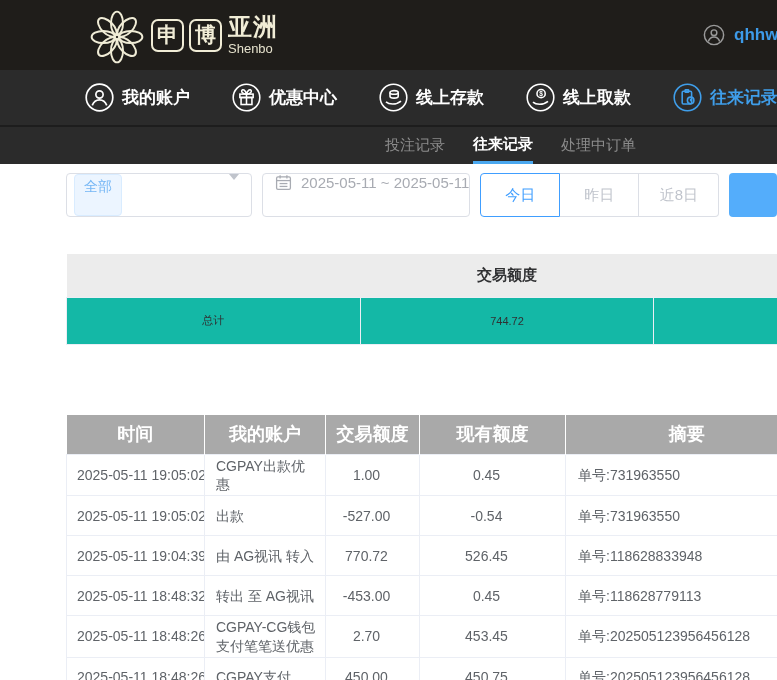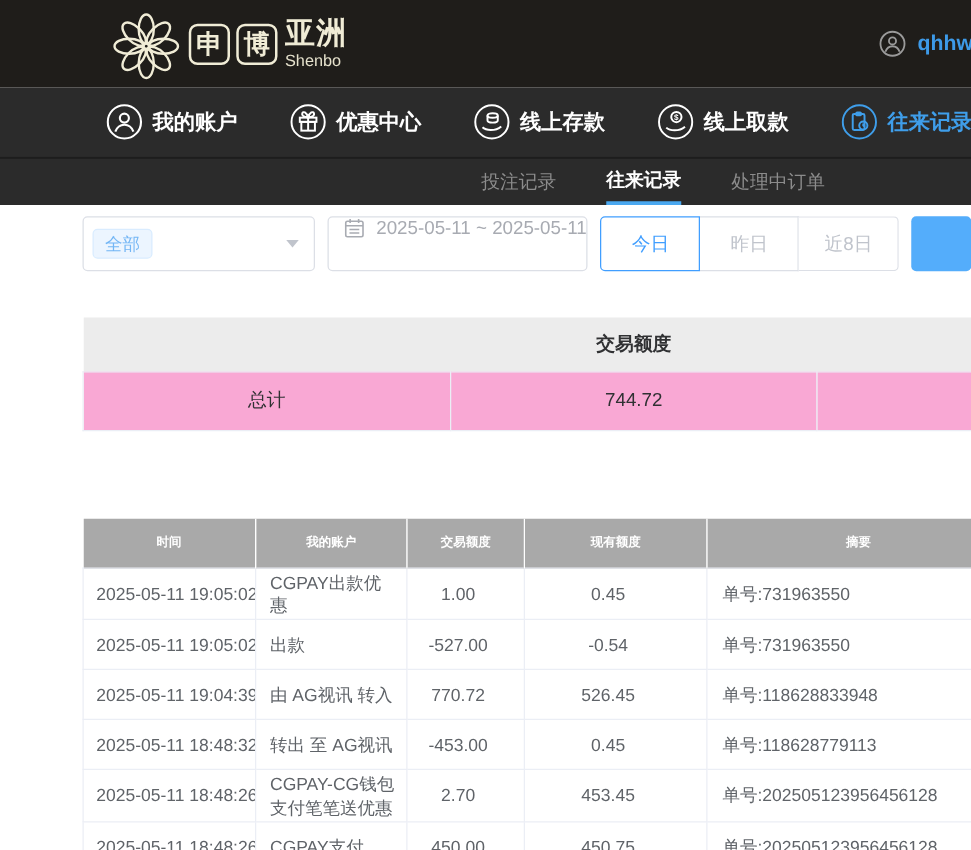--- a/index.html
+++ b/index.html
@@ -26,29 +26,29 @@
   .userbox svg{width:22px;height:22px;color:#9a9a9a}
   .username{color:#3d9ae8;font-size:17px;font-weight:bold}
 
   
   .mainnav{height:55px;background:var(--nav-bg);display:flex;align-items:center;gap:42px;padding-left:85px;overflow:hidden}
   .nav-item{display:flex;align-items:center;gap:8px;color:#fff;font-size:17px;font-weight:bold;white-space:nowrap;cursor:pointer;flex:none}
   .nav-item svg{width:29px;height:29px}
   .nav-item.active{color:#3f9eea}
 
   
-  .subnav{height:39px;background:var(--nav-bg);border-top:2px solid #1d1d1d;display:flex;align-items:stretch;gap:40px;padding-left:385px}
+  .subnav{height:39px;background:var(--nav-bg);border-top:2px solid #1d1d1d;display:flex;align-items:stretch;gap:28px;padding-left:385px}
   .subtab{display:flex;align-items:center;color:#8c8c8c;font-size:15px;cursor:pointer;white-space:nowrap}
   .subtab.active{color:#fff;border-bottom:3px solid #4aa8f0;font-weight:bold}
 
   
   .content{padding-left:66px;padding-top:9px}
   .filter-row{display:flex;align-items:center}
   .select-box{width:201px;height:44px;border:1px solid var(--box-border);border-radius:4px;background:#fff;
-    display:flex;align-items:center;padding:0 12px 0 7px;cursor:pointer}
+    display:flex;padding:0 12px 0 7px;cursor:pointer}
   .tag{background:#ecf5ff;border:1px solid #d9ecff;color:var(--accent-light);font-size:14px;
     padding:4px 9px;border-radius:4px;line-height:1}
   .caret{margin-left:auto;width:0;height:0;border-left:5px solid transparent;border-right:5px solid transparent;
     border-top:6px solid var(--pale)}
   .date-box{width:226px;height:44px;border:1px solid var(--box-border);border-radius:4px;background:#fff;
     display:flex;align-items:flex-start;gap:9px;padding-left:12px;margin-left:10px;cursor:text}
   .date-box svg{width:17px;height:17px;color:var(--text-muted)}
   .date-text{color:var(--text-muted);font-size:15px;white-space:nowrap}
   .btn-group{display:flex;margin-left:10px}
   .qbtn{height:44px;background:#fff;border:1px solid var(--box-border);border-left:none;
@@ -57,26 +57,26 @@
   .qbtn:last-child{border-radius:0 4px 4px 0}
   .qbtn.active{border:1px solid var(--accent);color:var(--accent)}
   .qbtn.w1{width:80px}.qbtn.w2{width:79px}.qbtn.w3{width:80px}
   .search-btn{width:52px;height:44px;margin-left:10px;background:var(--btn-blue);border:none;border-radius:4px;cursor:pointer}
 
   
   table{border-collapse:collapse;table-layout:fixed}
   .summary{width:882px;margin-top:37px}
   .summary th{height:43px;background:var(--summary-header-bg);color:var(--text-dark);
     font-size:15px;font-weight:bold;text-align:center}
-  .summary td{height:47px;background:#f9a8d4;border:1px solid var(--border);color:var(--text-dark);
-    font-size:15px;text-align:center}
+  .summary td{height:47px;background:#14b8a6;border:1px solid var(--border);color:var(--text-dark);
+    font-size:11px;text-align:center}
 
   
   .txn{width:741px;margin-top:70px}
-  .txn th{height:40px;background:var(--table-header-bg);color:#fff;font-size:10px;font-weight:bold;
+  .txn th{height:40px;background:var(--table-header-bg);color:#fff;font-size:18px;font-weight:bold;
     text-align:center;border-right:1px solid #fff}
   .txn th:last-child{border-right:none}
   .txn td{height:40px;border:1px solid var(--border);color:var(--text-body);font-size:14px;
     line-height:1.3;padding:2px 0;word-break:break-all}
   .txn td.c-time{font-size:14px;padding-left:10px;white-space:nowrap;overflow:hidden}
   .txn td.c-type{padding-left:11px;padding-right:8px}
   .txn td.c-amt,.txn td.c-bal{text-align:center;padding-right:12px}
   .txn td.c-sum{padding-left:12px}
 </style>
 </head>

